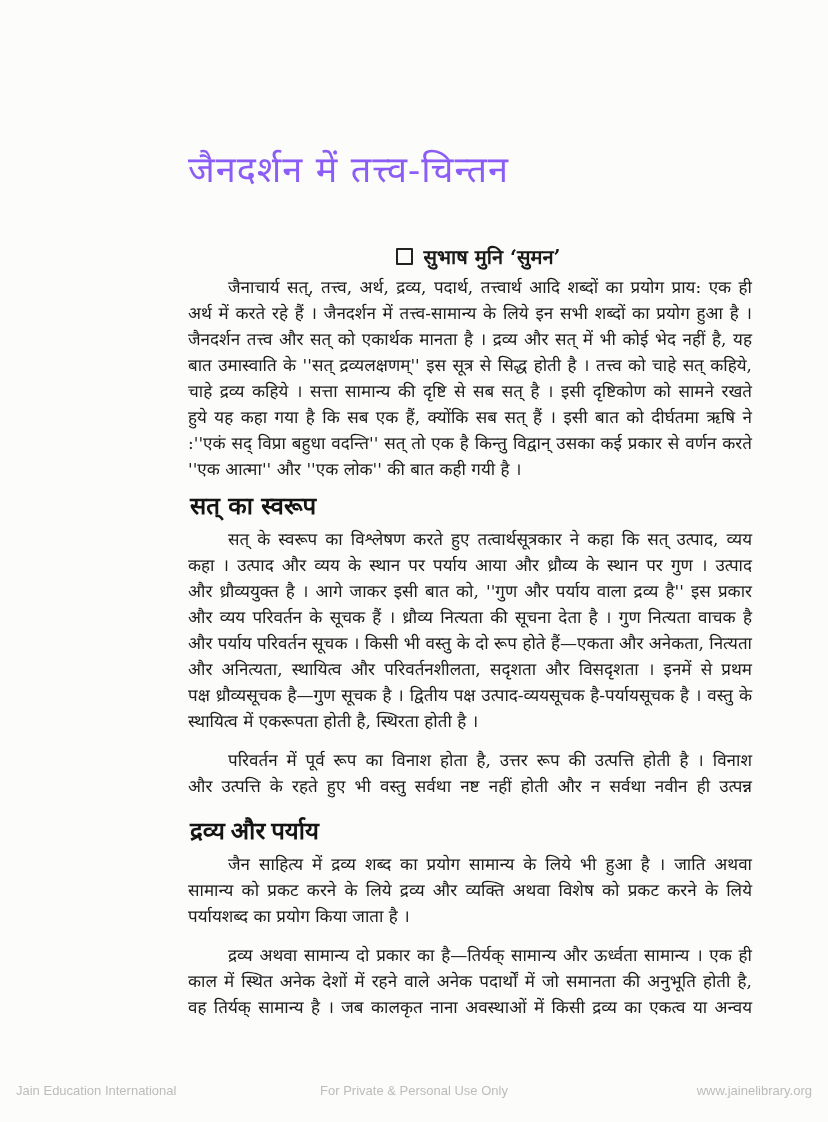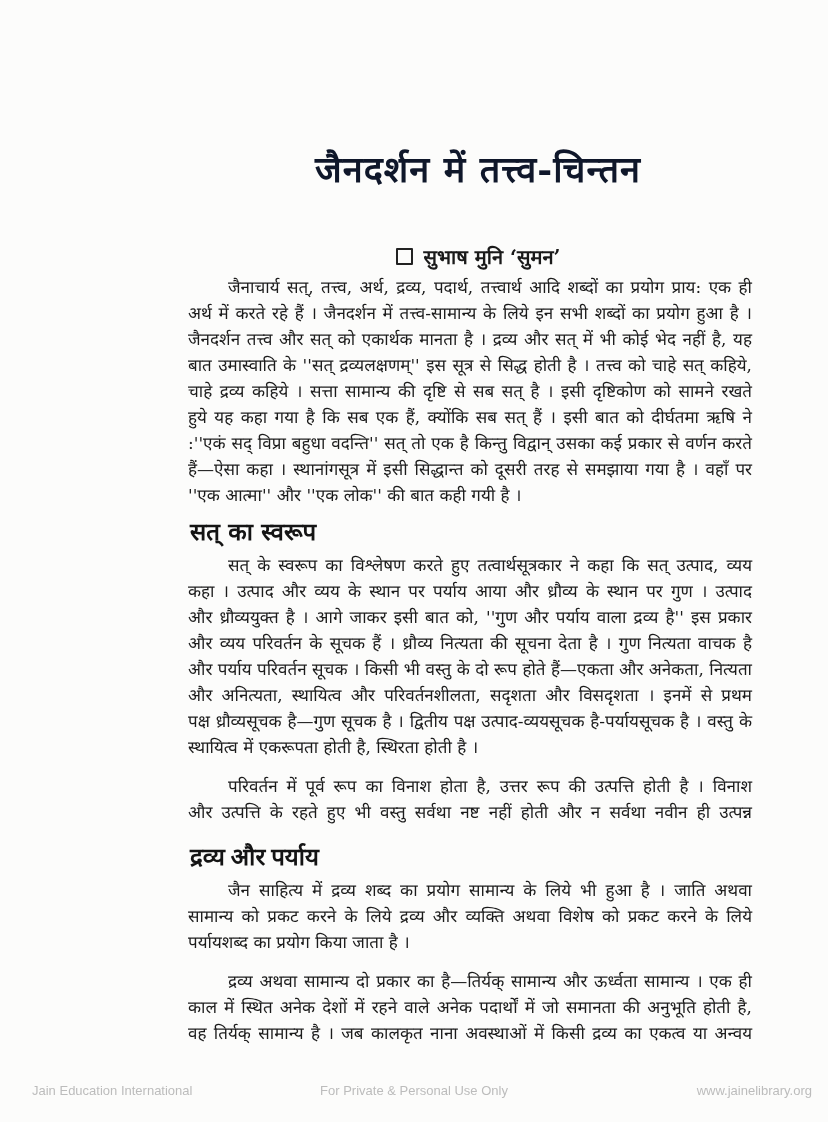--- a/index.html
+++ b/index.html
@@ -15,26 +15,25 @@
   }
   .content{
     position:absolute;
     left:188px;top:0;
     width:580px;
   }
   .title{
     position:absolute;
     top:148px;left:0;right:0;
     margin:0;
-    text-align:center;
     font-size:36px;
     line-height:1.2;
-    font-weight:bold;
+    font-weight:normal;
     letter-spacing:1px;
-    color:#0f172a;
+    color:#8b5cf6;
   }
   .byline{
     position:absolute;
     top:243px;left:0;right:0;
     text-align:center;
     font-size:20px;
     font-weight:bold;
     color:#1a1a1a;
   }
   .byline .sq{
@@ -76,21 +75,21 @@
   .sechead.second{margin-top:19px;font-family:Liberation Serif, serif;}
   .footer{
     position:absolute;
     left:0;right:0;
     top:1083px;
     height:20px;
     font-family:"Liberation Sans","DejaVu Sans",sans-serif;
     font-size:13px;
     color:#bcbcbc;
   }
-  .footer .f-left{position:absolute;left:32px;top:0;}
+  .footer .f-left{position:absolute;left:16px;top:0;}
   .footer .f-center{position:absolute;left:0;right:0;top:0;text-align:center;}
   .footer .f-right{position:absolute;right:16px;top:0;}
 </style>
 </head>
 <body>
 
 <div class="page">
   <div class="content">
 
     <h1 class="title">जैनदर्शन में तत्त्व-चिन्तन</h1>
@@ -102,21 +101,20 @@
     <div class="flow">
 
       <div class="para">
         <div class="tline first">जैनाचार्य सत्, तत्त्व, अर्थ, द्रव्य, पदार्थ, तत्त्वार्थ आदि शब्दों का प्रयोग प्राय: एक ही</div>
         <div class="tline">अर्थ में करते रहे हैं । जैनदर्शन में तत्त्व-सामान्य के लिये इन सभी शब्दों का प्रयोग हुआ है ।</div>
         <div class="tline">जैनदर्शन तत्त्व और सत् को एकार्थक मानता है । द्रव्य और सत् में भी कोई भेद नहीं है, यह</div>
         <div class="tline">बात उमास्वाति के ''सत् द्रव्यलक्षणम्'' इस सूत्र से सिद्ध होती है । तत्त्व को चाहे सत् कहिये,</div>
         <div class="tline">चाहे द्रव्य कहिये । सत्ता सामान्य की दृष्टि से सब सत् है । इसी दृष्टिकोण को सामने रखते</div>
         <div class="tline">हुये यह कहा गया है कि सब एक हैं, क्योंकि सब सत् हैं । इसी बात को दीर्घतमा ऋषि ने</div>
         <div class="tline">:''एकं सद् विप्रा बहुधा वदन्ति'' सत् तो एक है किन्तु विद्वान् उसका कई प्रकार से वर्णन करते</div>
-        <div class="tline">हैं—ऐसा कहा । स्थानांगसूत्र में इसी सिद्धान्त को दूसरी तरह से समझाया गया है । वहाँ पर</div>
         <div class="tline lastline">''एक आत्मा'' और ''एक लोक'' की बात कही गयी है ।</div>
       </div>
 
       <h2 class="sechead">सत् का स्वरूप</h2>
 
       <div class="para">
         <div class="tline first">सत् के स्वरूप का विश्लेषण करते हुए तत्वार्थसूत्रकार ने कहा कि सत् उत्पाद, व्यय</div>
         <div class="tline">कहा । उत्पाद और व्यय के स्थान पर पर्याय आया और ध्रौव्य के स्थान पर गुण । उत्पाद</div>
         <div class="tline">और ध्रौव्ययुक्त है । आगे जाकर इसी बात को, ''गुण और पर्याय वाला द्रव्य है'' इस प्रकार</div>
         <div class="tline">और व्यय परिवर्तन के सूचक हैं । ध्रौव्य नित्यता की सूचना देता है । गुण नित्यता वाचक है</div>

